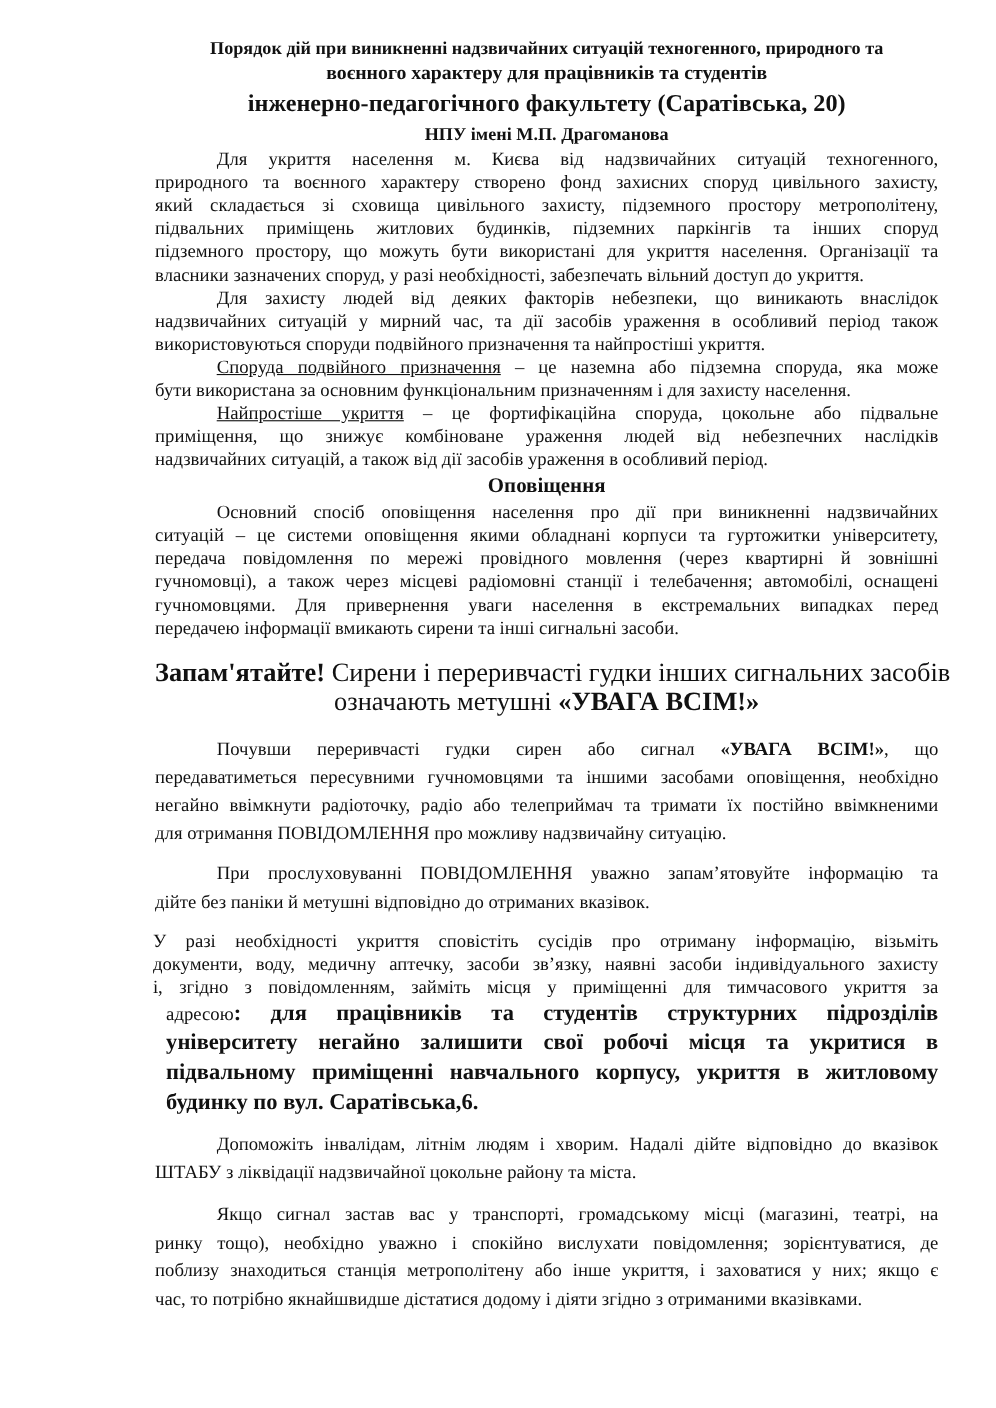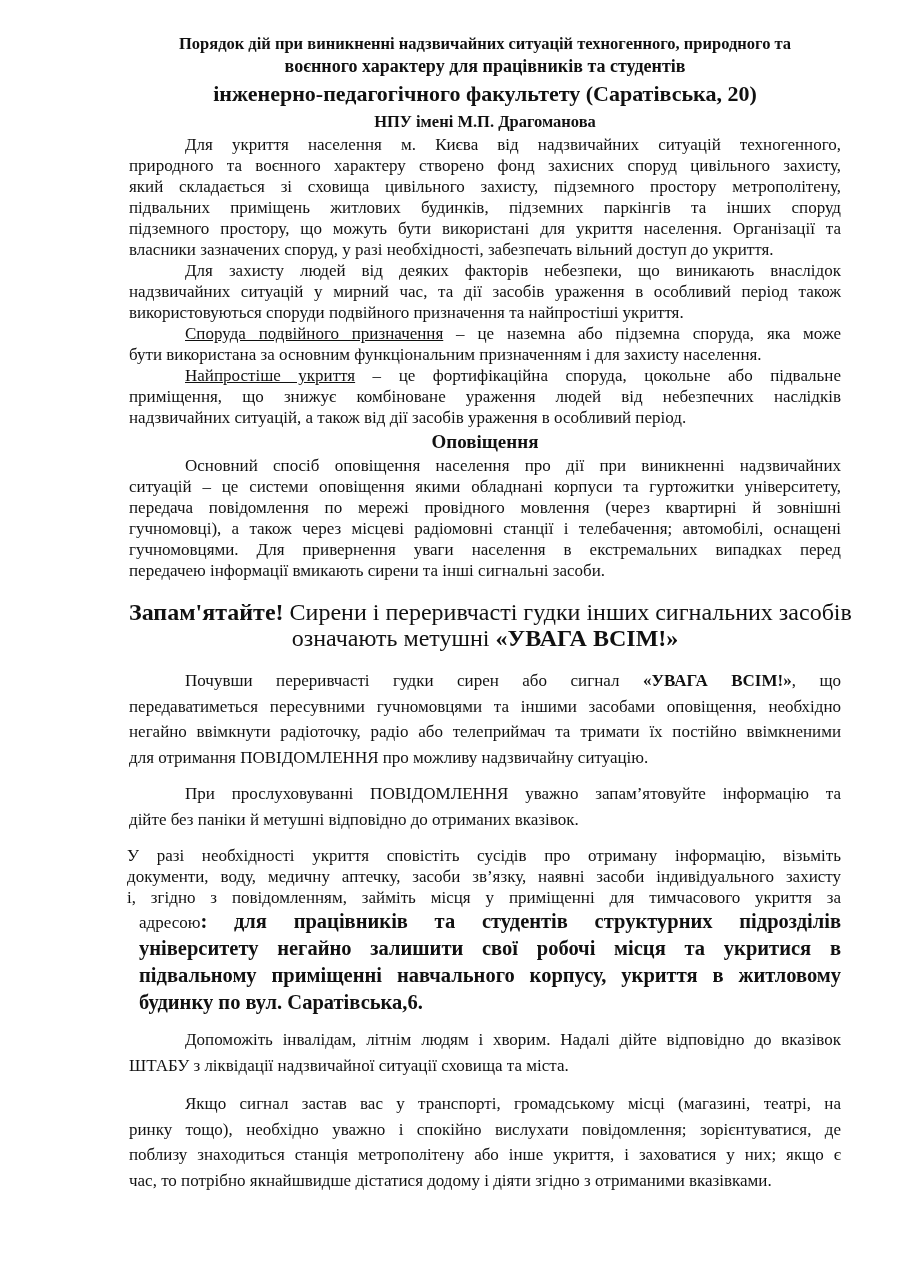--- a/index.html
+++ b/index.html
@@ -1,21 +1,21 @@
 <!DOCTYPE html>
 <html><head>
 <meta charset="utf-8">
 <style>
   html, body { margin: 0; padding: 0; background: #ffffff; }
   body {
     width: 905px; height: 1280px; position: relative; overflow: hidden;
     font-family: "Liberation Serif", "DejaVu Serif", serif;
     color: #111111;
   }
-  .page { position: absolute; left: 0; top: 0; width: 803px; height: 1280px; }
+  .page { position: absolute; left: 12px; top: 0; width: 803px; height: 1280px; }
   .blk { position: absolute; left: 129px; width: 712px; }
   .line {
     display: block; white-space: nowrap; font-size: 17px; line-height: 21px;
     height: 21px;
   }
   .just { text-align: justify; text-align-last: justify; }
   .last { text-align: left; text-align-last: left; }
   .ind { text-indent: 56px; }
   .center { text-align: center; text-align-last: center; }
   .b { font-weight: bold; }
@@ -99,21 +99,21 @@
     <span class="line just">документи, воду, медичну аптечку, засоби зв’язку, наявні засоби індивідуального захисту</span>
     <span class="line just">і, згідно з повідомленням, займіть місця у приміщенні для тимчасового укриття за</span>
     <span class="line just bigbold"><span style="font-weight:normal;font-size:17px;">адресою</span><span>:</span><span> для працівників та студентів структурних підрозділів</span></span>
     <span class="line just bigbold">університету негайно залишити свої робочі місця та укритися в</span>
     <span class="line just bigbold">підвальному приміщенні навчального корпусу, укриття в житловому</span>
     <span class="line last bigbold">будинку по вул. Саратівська,6.</span>
   </div>
 
   <div class="blk" style="top:1027px;">
     <span class="line just ind gap-line">Допоможіть інвалідам, літнім людям і хворим. Надалі дійте відповідно до вказівок</span>
-    <span class="line last gap-line">ШТАБУ з ліквідації надзвичайної ситуації сховища та міста.</span>
+    <span class="line last gap-line">ШТАБУ з ліквідації надзвичайної цокольне району та міста.</span>
   </div>
 
   <div class="blk" style="top:1091px;">
     <span class="line just ind gap-line">Якщо сигнал застав вас у транспорті, громадському місці (магазині, театрі, на</span>
     <span class="line just gap-line">ринку тощо), необхідно уважно і спокійно вислухати повідомлення; зорієнтуватися, де</span>
     <span class="line just gap-line">поблизу знаходиться станція метрополітену або інше укриття, і заховатися у них; якщо є</span>
     <span class="line last gap-line">час, то потрібно якнайшвидше дістатися додому і діяти згідно з отриманими вказівками.</span>
   </div>
 
 </div>

